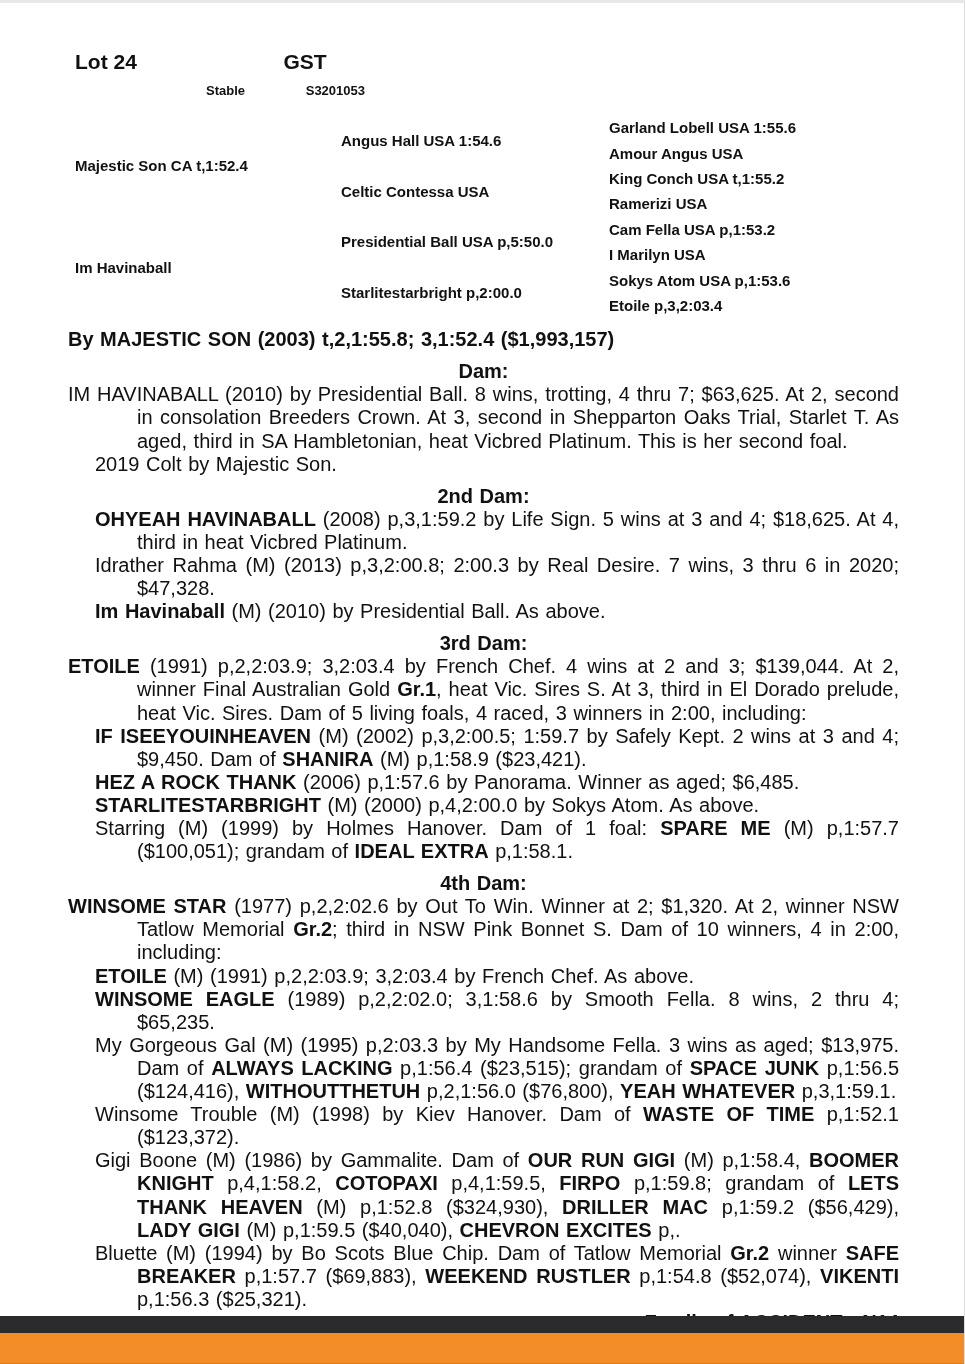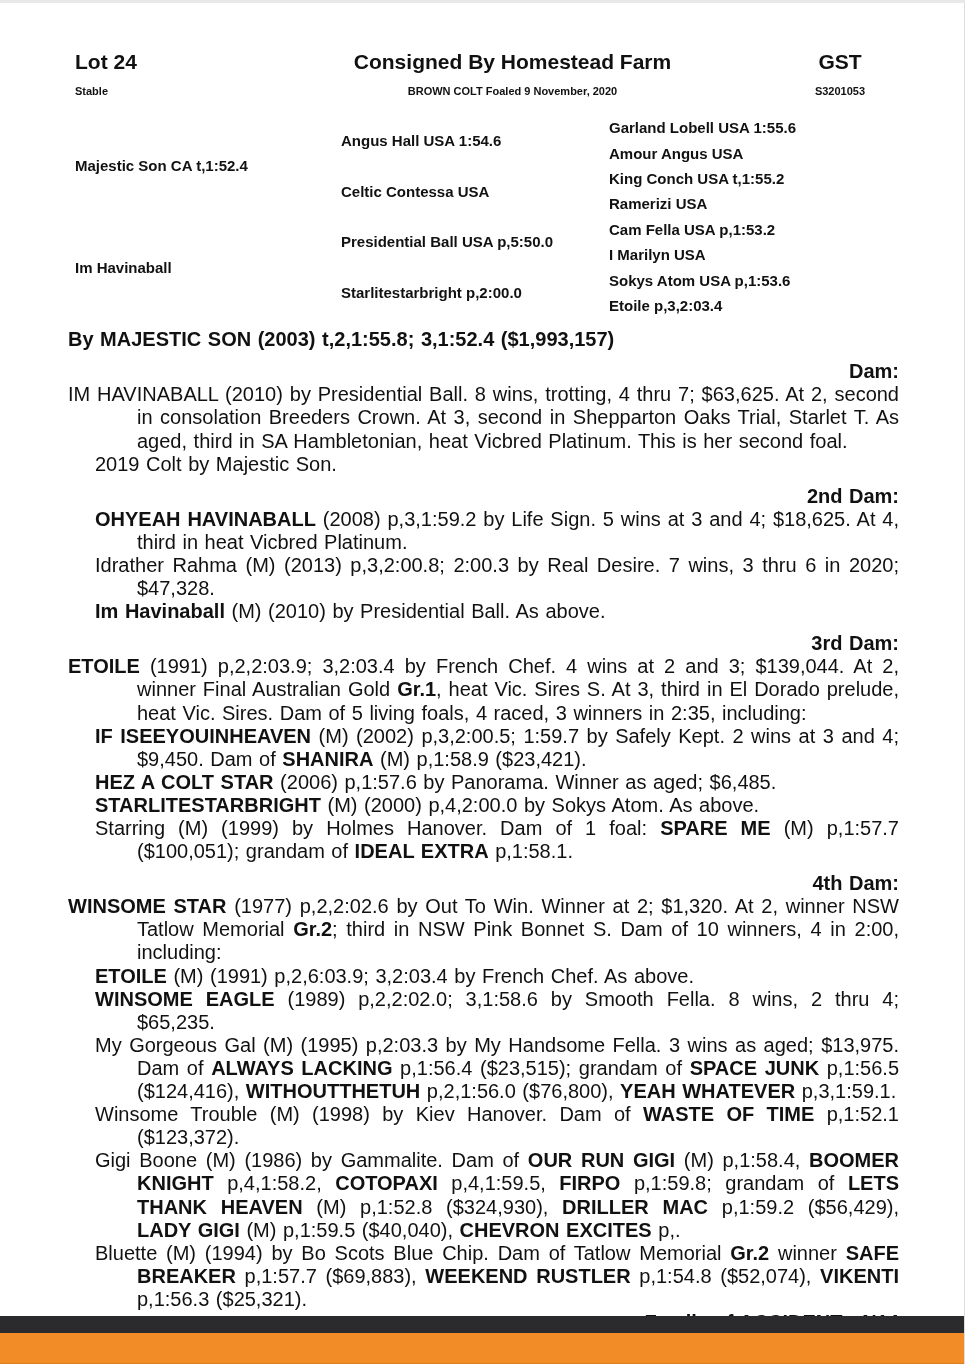--- a/index.html
+++ b/index.html
@@ -17,21 +17,21 @@
   
   .header{
     display:flex;
     padding:46px 64px 0 75px;
     align-items:flex-start;
   }
   .header .col-left{width:170px;text-align:left;}
   .header .col-center{flex:1;text-align:center;}
   .header .col-right{width:120px;text-align:center;}
   .h-row1{font-size:21px;font-weight:bold;line-height:26px;}
-  .h-row2{font-size:11px;font-weight:bold;line-height:22px;margin-top:5px;}
+  .h-row2{font-size:13px;font-weight:bold;line-height:22px;margin-top:5px;text-align:right;}
   
   .pedigree{
     display:grid;
     grid-template-columns:266px 268px 1fr;
     grid-auto-rows:25.4px;
     margin:13px 64px 0 75px;
     font-size:15px;
     font-weight:bold;
     line-height:17px;
   }
@@ -45,42 +45,38 @@
   .g3{grid-column:3;}
   
   .body-text{
     margin:8px 65px 0 68px;
     font-size:20px;
     line-height:23.1px;
     word-spacing:1px;
   }
   .body-text .b{font-weight:bold;}
   .byline{font-weight:bold;margin:10px 0 8px 0;text-align:left;}
-  .heading{font-weight:bold;margin-top:9px;text-align:right;}
+  .heading{font-weight:bold;margin-top:9px;text-align:center;}
   .bold-line{font-weight:bold;text-align:right;}
   .p0{padding-left:69px;text-indent:-69px;text-align:justify;}
   .p1{padding-left:69px;text-indent:-42px;text-align:justify;}
   
   .footer-dark{position:absolute;left:0;right:0;bottom:34px;height:17px;}
   .footer-orange{position:absolute;left:0;right:0;bottom:0;height:34px;}
   .footer-orange-edge{position:absolute;left:0;right:0;bottom:0;height:4px;}
 </style>
 </head>
 <body>
 
 <div class="page" style="background: rgb(255, 255, 255); color: rgb(17, 17, 17);">
 
   <div class="header">
     <div class="col-left">
       <div class="h-row1">Lot 24</div>
       <div class="h-row2">Stable</div>
-    </div>
-    <div class="col-center">
-      <div class="h-row1">Consigned By Homestead Farm</div>
-      <div class="h-row2">BROWN COLT Foaled 9 November, 2020</div>
     </div>
     <div class="col-right">
       <div class="h-row1">GST</div>
       <div class="h-row2">S3201053</div>
     </div>
   </div>
 
   <div class="pedigree">
     <div class="cell g1a">Majestic Son CA t,1:52.4</div>
     <div class="cell g1b">Im Havinaball</div>
@@ -101,28 +97,28 @@
   <div class="body-text">
       <div class="byline"><span class="b">By MAJESTIC SON (2003) t,2,1:55.8; 3,1:52.4 ($1,993,157)</span></div>
       <div class="heading"><span class="b">Dam:</span></div>
       <div class="p0"><span>IM HAVINABALL (2010) by Presidential Ball. 8 wins, trotting, 4 thru 7; $63,625. At 2, second in consolation Breeders Crown. At 3, second in Shepparton Oaks Trial, Starlet T. As aged, third in SA Hambletonian, heat Vicbred Platinum. This is her second foal.</span></div>
       <div class="p1"><span>2019 Colt by Majestic Son.</span></div>
       <div class="heading"><span class="b">2nd Dam:</span></div>
       <div class="p1"><span class="b">OHYEAH HAVINABALL</span><span> (2008) p,3,1:59.2 by Life Sign. 5 wins at 3 and 4; $18,625. At 4, third in heat Vicbred Platinum.</span></div>
       <div class="p1"><span>Idrather Rahma (M) (2013) p,3,2:00.8; 2:00.3 by Real Desire. 7 wins, 3 thru 6 in 2020; $47,328.</span></div>
       <div class="p1"><span class="b">Im Havinaball</span><span> (M) (2010) by Presidential Ball. As above.</span></div>
       <div class="heading"><span class="b">3rd Dam:</span></div>
-      <div class="p0"><span class="b">ETOILE</span><span> (1991) p,2,2:03.9; 3,2:03.4 by French Chef. 4 wins at 2 and 3; $139,044. At 2, winner Final Australian Gold </span><span class="b">Gr.1</span><span>, heat Vic. Sires S. At 3, third in El Dorado prelude, heat Vic. Sires. Dam of 5 living foals, 4 raced, 3 winners in 2:35, including:</span></div>
+      <div class="p0"><span class="b">ETOILE</span><span> (1991) p,2,2:03.9; 3,2:03.4 by French Chef. 4 wins at 2 and 3; $139,044. At 2, winner Final Australian Gold </span><span class="b">Gr.1</span><span>, heat Vic. Sires S. At 3, third in El Dorado prelude, heat Vic. Sires. Dam of 5 living foals, 4 raced, 3 winners in 2:00, including:</span></div>
       <div class="p1"><span class="b">IF ISEEYOUINHEAVEN</span><span> (M) (2002) p,3,2:00.5; 1:59.7 by Safely Kept. 2 wins at 3 and 4; $9,450. Dam of </span><span class="b">SHANIRA</span><span> (M) p,1:58.9 ($23,421).</span></div>
-      <div class="p1"><span class="b">HEZ A COLT STAR</span><span> (2006) p,1:57.6 by Panorama. Winner as aged; $6,485.</span></div>
+      <div class="p1"><span class="b">HEZ A ROCK THANK</span><span> (2006) p,1:57.6 by Panorama. Winner as aged; $6,485.</span></div>
       <div class="p1"><span class="b">STARLITESTARBRIGHT</span><span> (M) (2000) p,4,2:00.0 by Sokys Atom. As above.</span></div>
       <div class="p1"><span>Starring (M) (1999) by Holmes Hanover. Dam of 1 foal: </span><span class="b">SPARE ME</span><span> (M) p,1:57.7 ($100,051); grandam of </span><span class="b">IDEAL EXTRA</span><span> p,1:58.1.</span></div>
       <div class="heading"><span class="b">4th Dam:</span></div>
       <div class="p0"><span class="b">WINSOME STAR</span><span> (1977) p,2,2:02.6 by Out To Win. Winner at 2; $1,320. At 2, winner NSW Tatlow Memorial </span><span class="b">Gr.2</span><span>; third in NSW Pink Bonnet S. Dam of 10 winners, 4 in 2:00, including:</span></div>
-      <div class="p1"><span class="b">ETOILE</span><span> (M) (1991) p,2,6:03.9; 3,2:03.4 by French Chef. As above.</span></div>
+      <div class="p1"><span class="b">ETOILE</span><span> (M) (1991) p,2,2:03.9; 3,2:03.4 by French Chef. As above.</span></div>
       <div class="p1"><span class="b">WINSOME EAGLE</span><span> (1989) p,2,2:02.0; 3,1:58.6 by Smooth Fella. 8 wins, 2 thru 4; $65,235.</span></div>
       <div class="p1"><span>My Gorgeous Gal (M) (1995) p,2:03.3 by My Handsome Fella. 3 wins as aged; $13,975. Dam of </span><span class="b">ALWAYS LACKING</span><span> p,1:56.4 ($23,515); grandam of </span><span class="b">SPACE JUNK</span><span> p,1:56.5 ($124,416), </span><span class="b">WITHOUTTHETUH</span><span> p,2,1:56.0 ($76,800), </span><span class="b">YEAH WHATEVER</span><span> p,3,1:59.1.</span></div>
       <div class="p1"><span>Winsome Trouble (M) (1998) by Kiev Hanover. Dam of </span><span class="b">WASTE OF TIME</span><span> p,1:52.1 ($123,372).</span></div>
       <div class="p1"><span>Gigi Boone (M) (1986) by Gammalite. Dam of </span><span class="b">OUR RUN GIGI</span><span> (M) p,1:58.4, </span><span class="b">BOOMER KNIGHT</span><span> p,4,1:58.2, </span><span class="b">COTOPAXI</span><span> p,4,1:59.5, </span><span class="b">FIRPO</span><span> p,1:59.8; grandam of </span><span class="b">LETS THANK HEAVEN</span><span> (M) p,1:52.8 ($324,930), </span><span class="b">DRILLER MAC</span><span> p,1:59.2 ($56,429), </span><span class="b">LADY GIGI</span><span> (M) p,1:59.5 ($40,040), </span><span class="b">CHEVRON EXCITES</span><span> p,.</span></div>
       <div class="p1"><span>Bluette (M) (1994) by Bo Scots Blue Chip. Dam of Tatlow Memorial </span><span class="b">Gr.2</span><span> winner </span><span class="b">SAFE BREAKER</span><span> p,1:57.7 ($69,883), </span><span class="b">WEEKEND RUSTLER</span><span> p,1:54.8 ($52,074), </span><span class="b">VIKENTI</span><span> p,1:56.3 ($25,321).</span></div>
       <div class="bold-line"><span class="b">Family of ACCIDENT - N14</span></div>
       <div class="bold-line"><span class="b">Eligible: Breeders Crown, Vicbred</span></div>
     </div>
 
   <div class="footer-dark" style="background: rgb(43, 43, 45);"></div>

